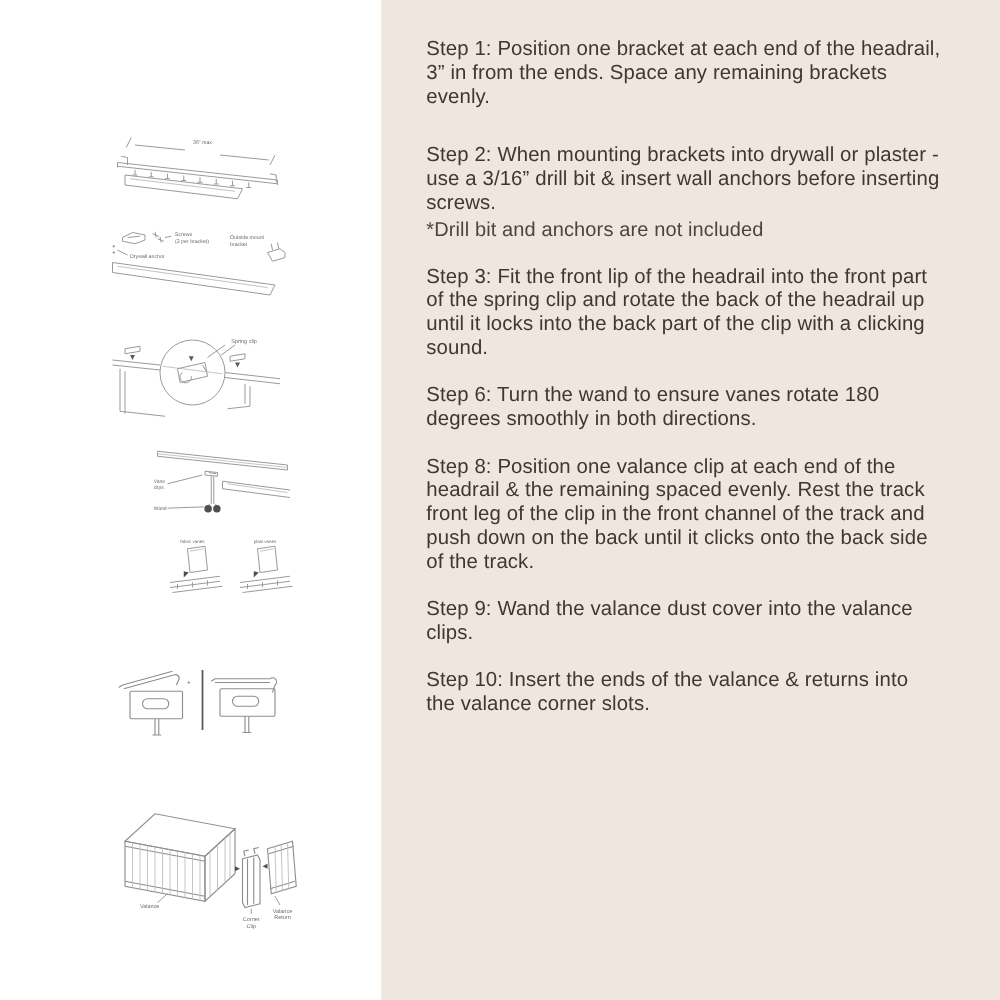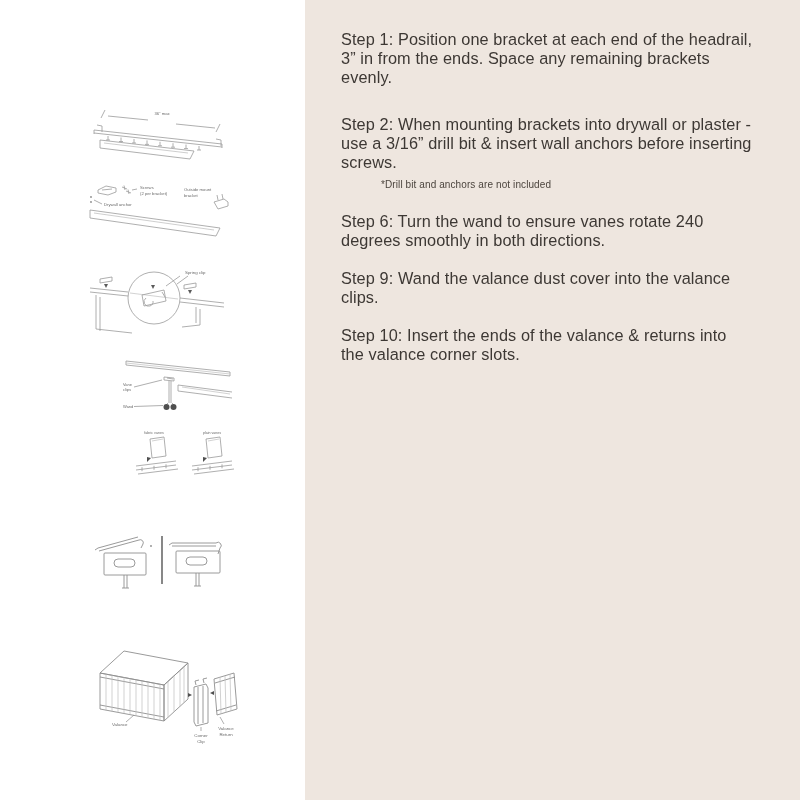--- a/index.html
+++ b/index.html
@@ -11,22 +11,22 @@
   .panel {
     position:absolute; top:0; left:305px; width:579px; height:800px;
     background:#EEE6DF; padding:30px 38px 0 36px;
   }
   .step {
     font-size:16.3px; line-height:19px; color:#3D3834;
     letter-spacing:0.1px; max-width:412px; margin-bottom:19px;
   }
   .step.tight { margin-bottom:4px;margin-top:28px; }
   .footnote {
-    font-size:10px; line-height:17px; color:#4C453E;
-    letter-spacing:0.1px; max-width:412px; margin-bottom:19px;margin-left:40px;
+    font-size:16px; line-height:17px; color:#4C453E;
+    letter-spacing:0.1px; max-width:412px; margin-bottom:19px;
   }
 
   
   .illus { position:absolute; }
   .illus path, .illus rect, .illus circle, .illus line { vector-effect:non-scaling-stroke; }
   .illus text { font-family:"Liberation Sans", sans-serif; fill:#6b6b6b; }
 </style>
 </head>
 <body>
 
@@ -200,18 +200,20 @@
       <text x="117" y="115.5" font-size="4.4" text-anchor="middle">Clip</text>
       <text x="142" y="103" font-size="4.4" text-anchor="middle">Valance</text>
       <text x="142" y="108.5" font-size="4.4" text-anchor="middle">Return</text>
     </svg>
   </div>
 
   <div class="panel">
     <p class="step">Step 1: Position one bracket at each end of the headrail, 3” in from the ends. Space any remaining brackets evenly.</p>
     <p class="step tight">Step 2: When mounting brackets into drywall or plaster - use a 3/16” drill bit &amp; insert wall anchors before inserting screws.</p>
     <p class="footnote">*Drill bit and anchors are not included</p>
-    <p class="step">Step 6: Turn the wand to ensure vanes rotate 240 degrees smoothly in both directions.</p>
+    <p class="step">Step 3: Fit the front lip of the headrail into the front part of the spring clip and rotate the back of the headrail up until it locks into the back part of the clip with a clicking sound.</p>
+    <p class="step">Step 6: Turn the wand to ensure vanes rotate 180 degrees smoothly in both directions.</p>
+    <p class="step">Step 8: Position one valance clip at each end of the headrail &amp; the remaining spaced evenly. Rest the track front leg of the clip in the front channel of the track and push down on the back until it clicks onto the back side of the track.</p>
     <p class="step">Step 9: Wand the valance dust cover into the valance clips.</p>
     <p class="step">Step 10: Insert the ends of the valance &amp; returns into the valance corner slots.</p>
   </div>
 
 </div>
 
 </body></html>

